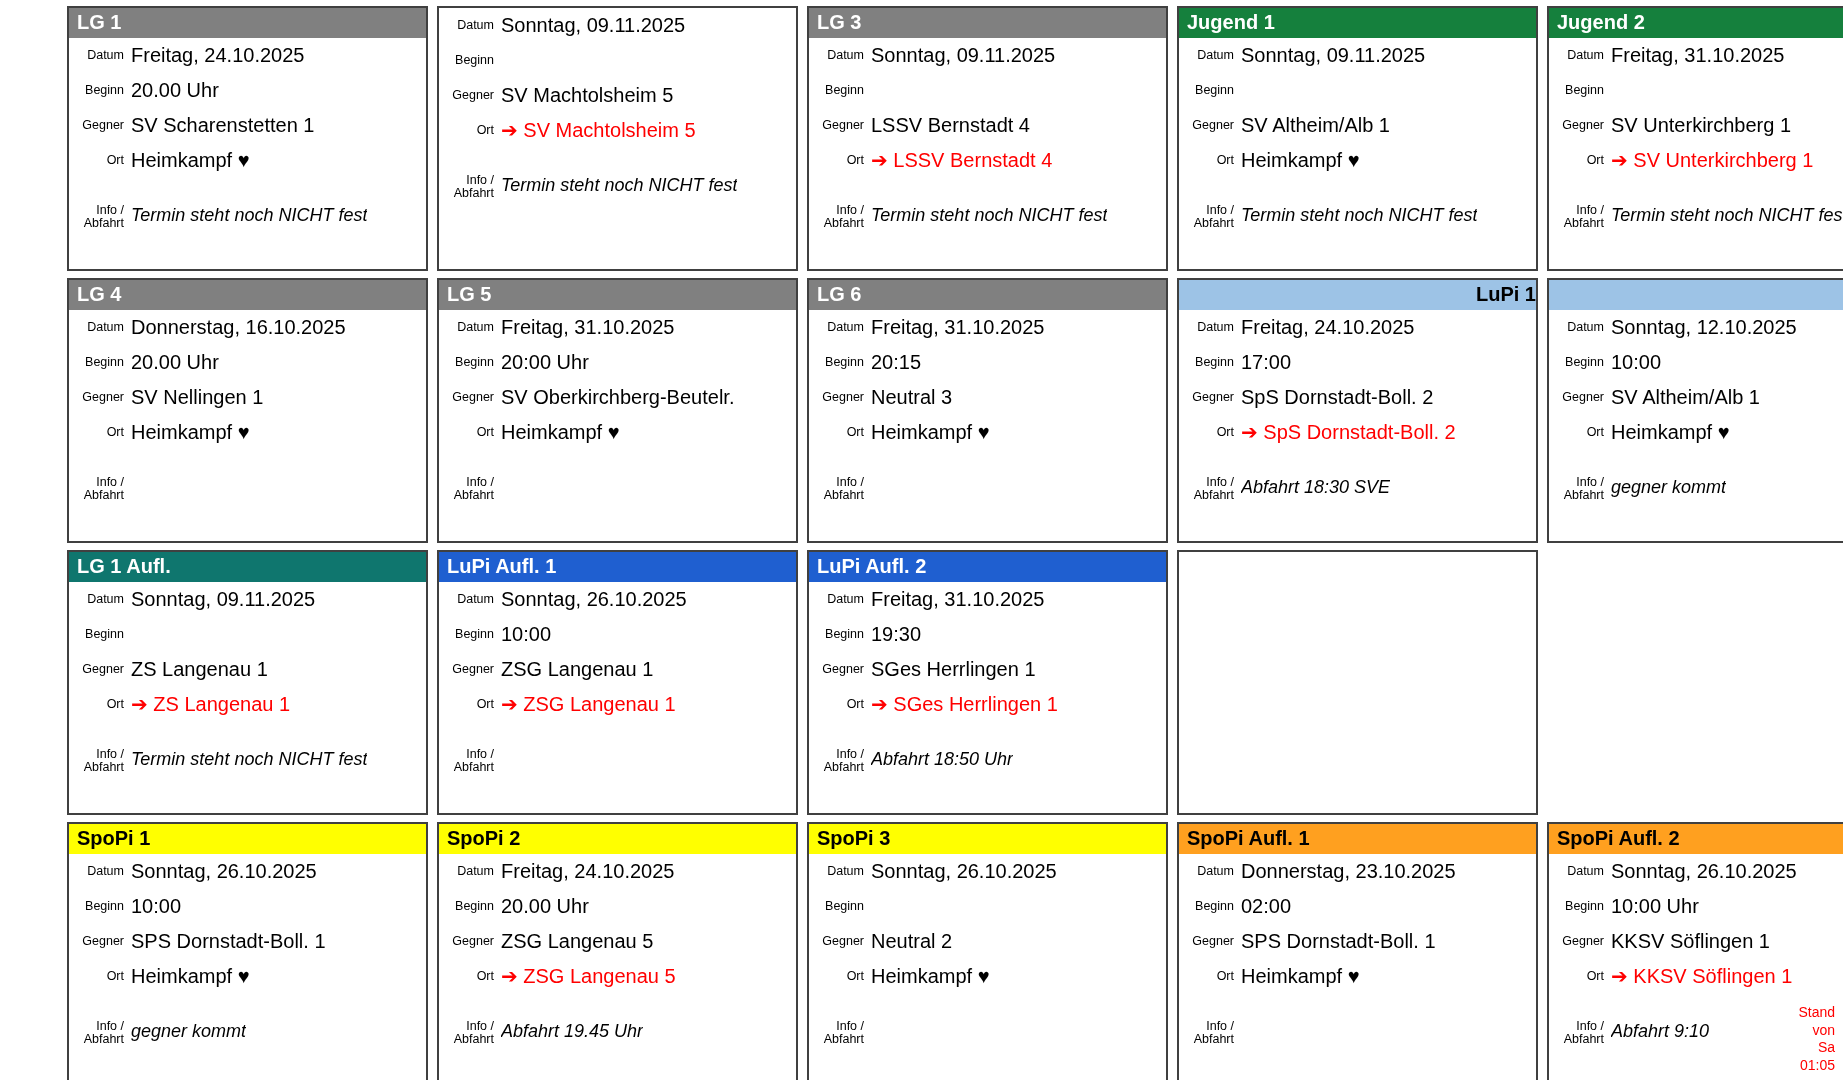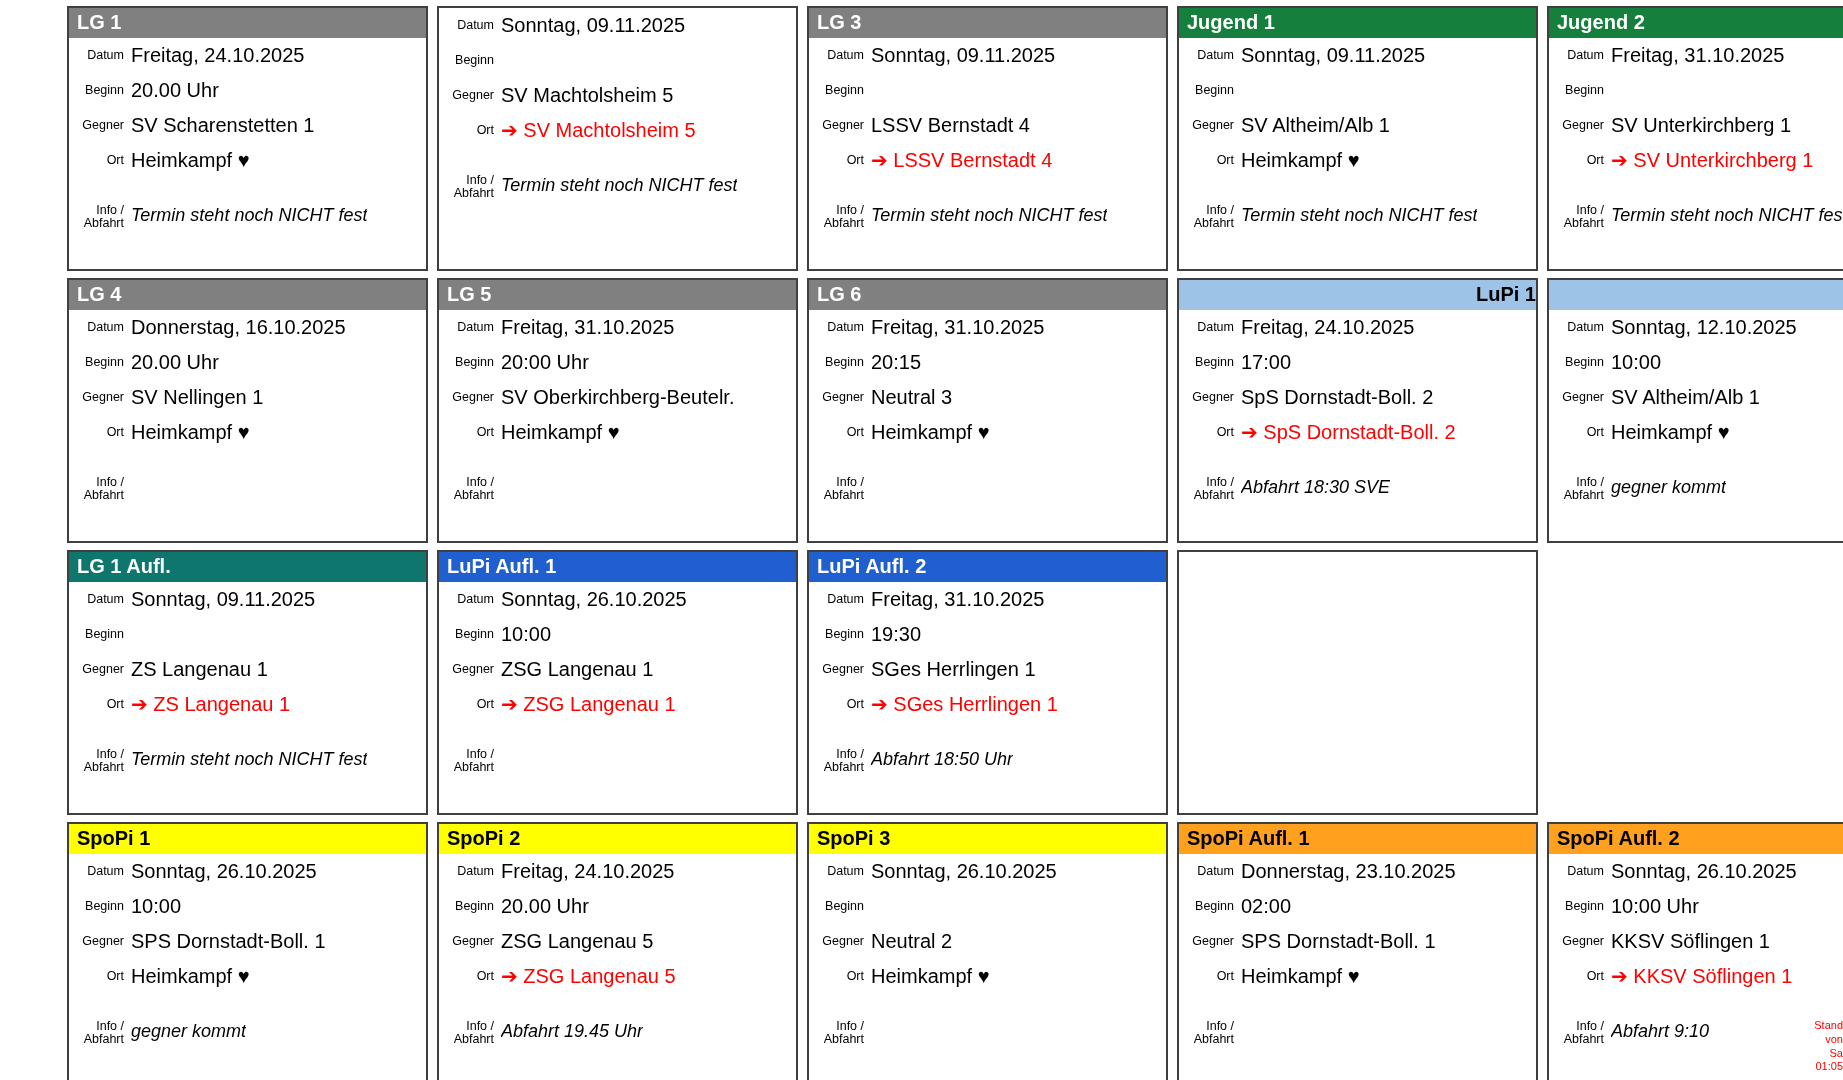--- a/index.html
+++ b/index.html
@@ -88,23 +88,23 @@
     padding-top: 24px;
     line-height: 1.05;
   }
   .row-info .val {
     font-style: italic;
     font-size: 18px;
     padding-top: 25px;
   }
   .stamp {
     position: absolute;
-    right: 0;
+    right: 8px;
     bottom: 6px;
-    font-size: 11px;
+    font-size: 14px;
     color: #ff0000;
     text-align: right;
     line-height: 1.25;
     width: 62px;
   }
 </style>
 </head>
 <body>
 
 <div class="grid" id="grid">

